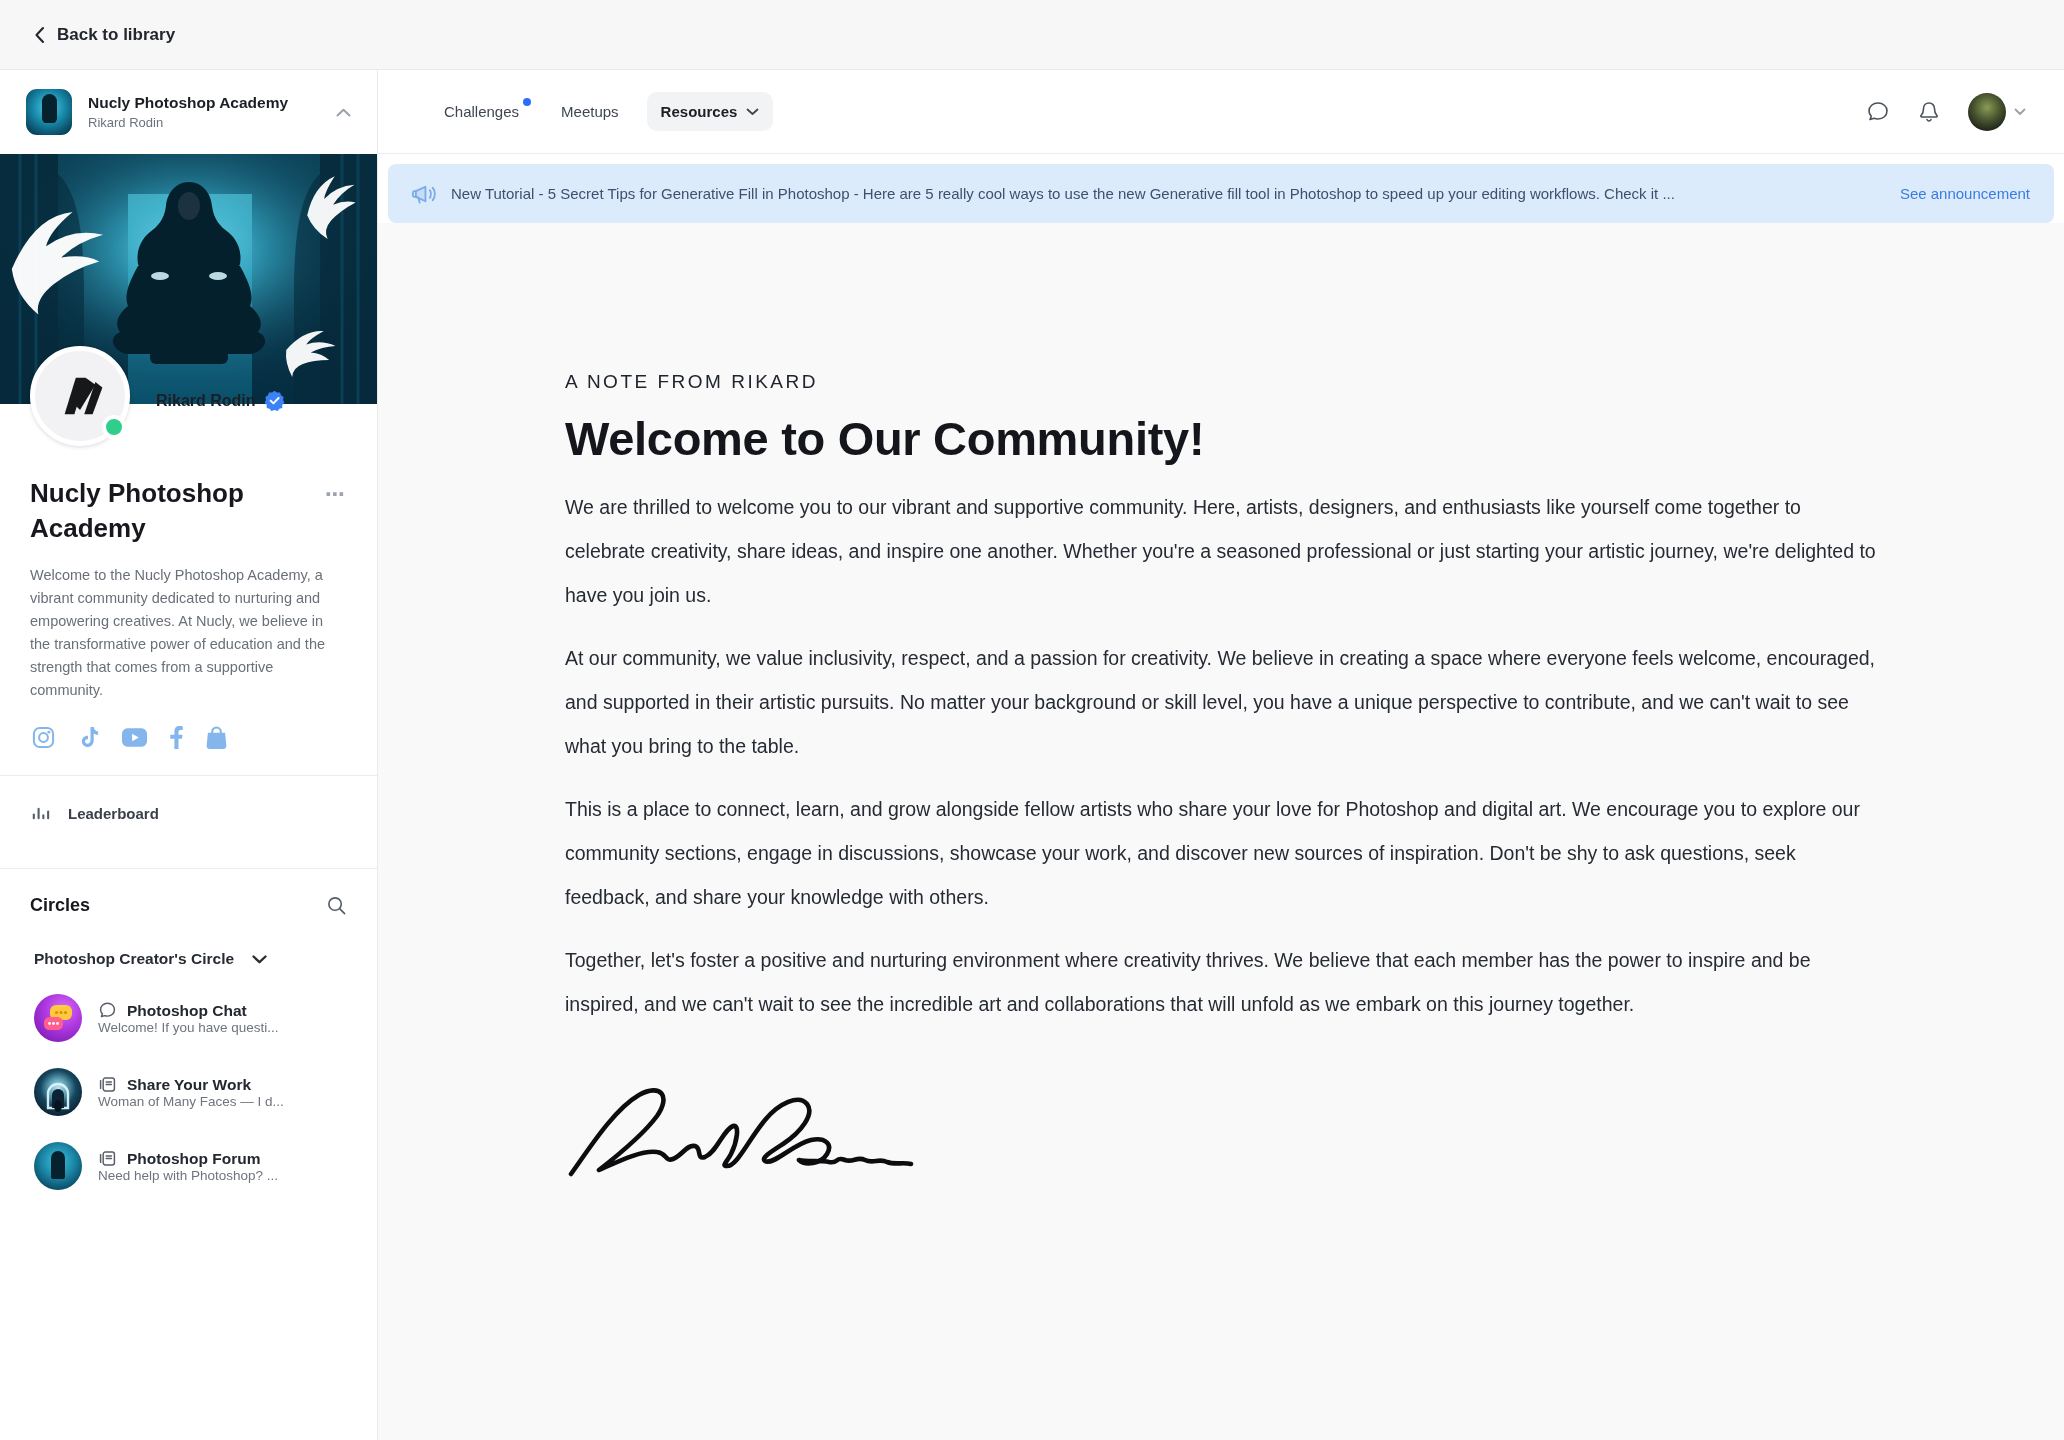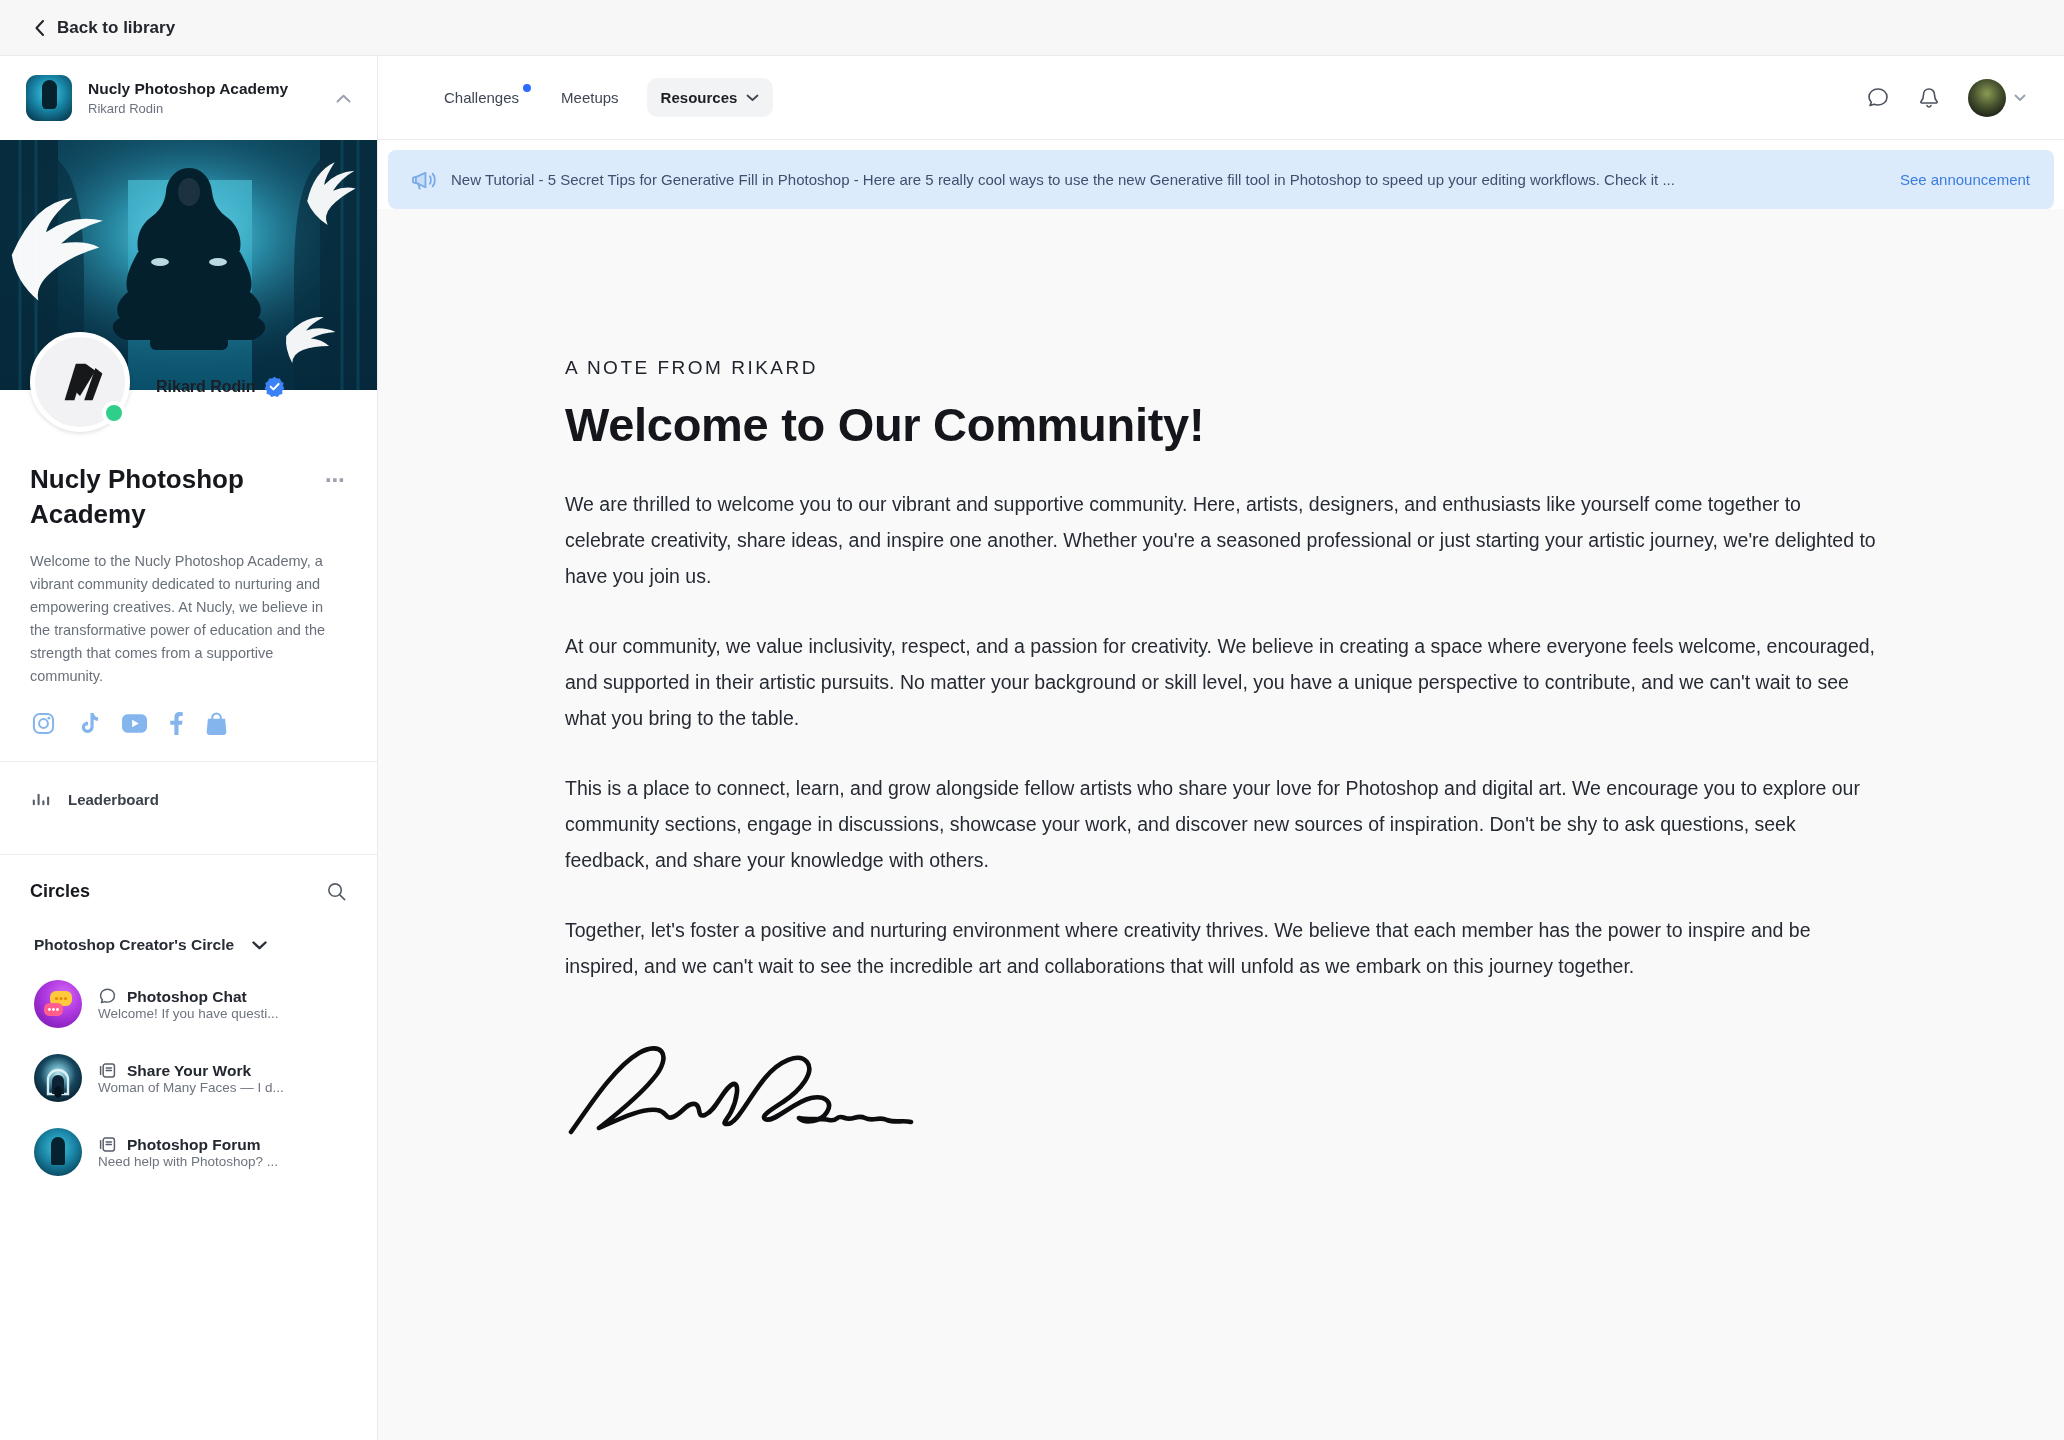--- a/index.html
+++ b/index.html
@@ -1,21 +1,21 @@
 <!DOCTYPE html>
 <html><head>
 <meta charset="utf-8">
 <style>
   * { margin:0; padding:0; box-sizing:border-box; }
   html,body { width:2064px; height:1440px; overflow:hidden; background:#fff;
     font-family:"Liberation Sans","DejaVu Sans",sans-serif; color:#1c2028; }
   svg { display:block; }
 
   
-  .topbar { height:56px; background:#f7f7f8; border-bottom:1px solid #e9eaec;
+  .topbar { height:70px; background:#f7f7f8; border-bottom:1px solid #e9eaec;
     display:flex; align-items:center; padding:0 34px; }
   .backlink { display:flex; align-items:center; gap:12px; font-size:17px; font-weight:700; color:#23262d; cursor:pointer; }
 
   
   .shell { display:flex; height:1384px; }
 
   
   .sidebar { width:378px; background:#fff; border-right:1px solid #e9eaec; flex-shrink:0; position:relative; }
   .side-head { height:84px; display:flex; align-items:center; padding:0 26px 0 26px; gap:16px; }
   .commu-avatar { width:46px; height:46px; border-radius:11px; flex-shrink:0; overflow:hidden; position:relative;
@@ -91,21 +91,21 @@
 
   .banner { margin:10px 10px 0 10px; height:59px; background:#dcebfb; border-radius:8px;
     display:flex; align-items:center; padding:0 24px; gap:14px; }
   .banner-text { font-size:15px; color:#3f4f6e; flex:1; white-space:nowrap; overflow:hidden; text-overflow:ellipsis; }
   .banner-link { font-size:15px; color:#3b7ce0; font-weight:500; cursor:pointer; white-space:nowrap; }
 
   .content { flex:1; background:#f9f9fa; overflow:hidden; }
   .article { width:1312px; margin:0 auto; padding-top:148px; }
   .eyebrow { font-size:19px; letter-spacing:2.5px; font-weight:500; color:#20242c; }
   .h1 { font-size:47px; font-weight:800; color:#14161b; margin-top:18px; letter-spacing:-0.3px; }
-  .article p { font-size:19.5px; line-height:36px; color:#262b33; margin-top:34px; }
+  .article p { font-size:19.5px; line-height:44px; color:#262b33; margin-top:19px; }
   .signature { margin-top:56px; }
 
   .s-icon { stroke:#565d68; stroke-width:1.7; fill:none; stroke-linecap:round; stroke-linejoin:round; }
   .h-icon { stroke:#4b515c; stroke-width:1.6; fill:none; stroke-linecap:round; stroke-linejoin:round; }
   .blue-fill { fill:#84b5ec; }
 </style>
 </head>
 <body>
 
 <div class="topbar">

